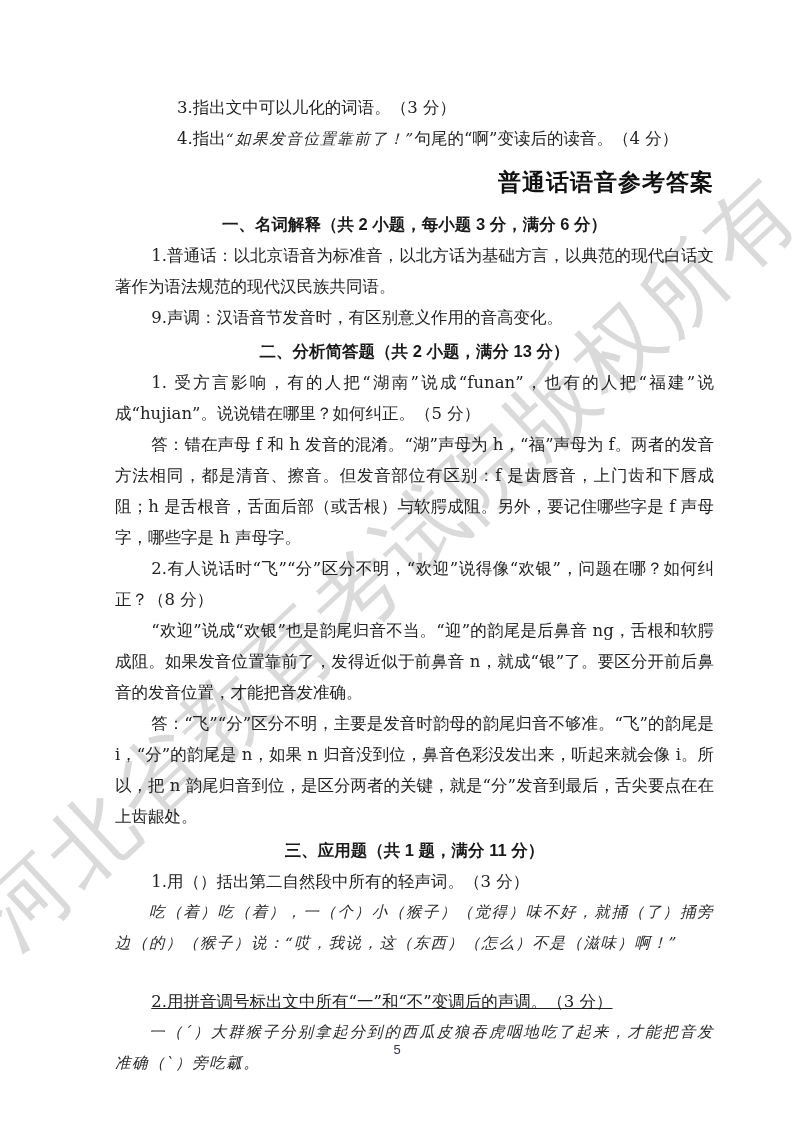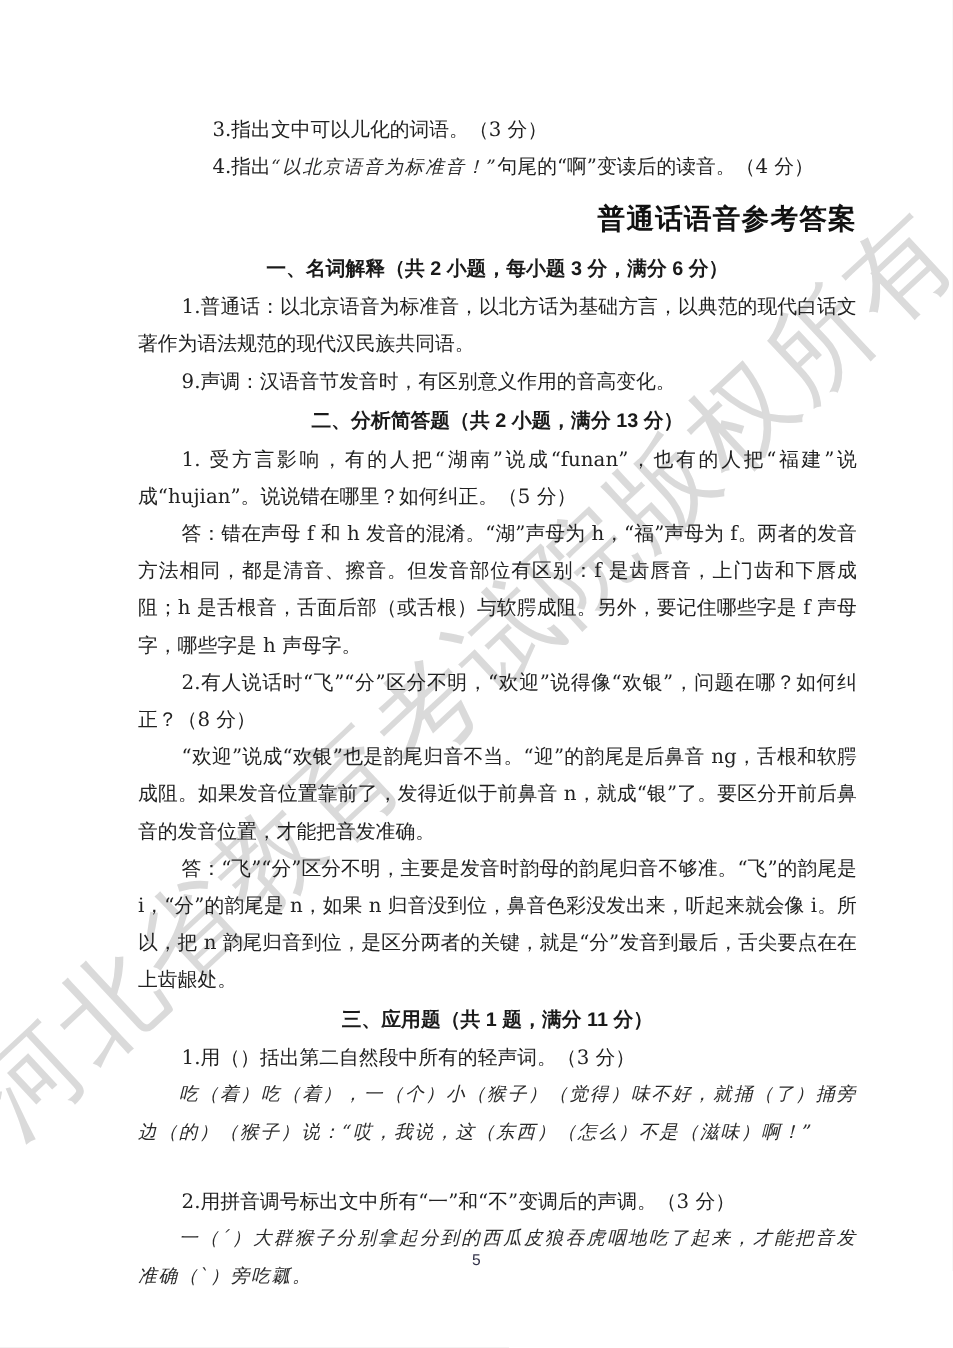--- a/index.html
+++ b/index.html
@@ -64,20 +64,21 @@
   }
   .kai{
     font-family:"DejaVu Serif","Liberation Serif",serif;
     font-style:italic;
     font-size:15.5px;
     letter-spacing:1.5px;
     color:#2a2a2a;
   }
   .gap-before{
     margin-top:27px;
+    text-decoration:underline;
   }
   .page-number{
     position:absolute;
     left:0;right:0;
     bottom:58px;
     text-align:center;
     font-family:"Liberation Sans","DejaVu Sans",sans-serif;
     font-size:13px;
     color:#33334a;
     z-index:1;
@@ -87,21 +88,21 @@
 <body>
 
 <div class="page">
 
   <div class="watermark">河北省教育考试院版权所有</div>
 
   <div class="content">
 
     <p class="p prelude-item">3.指出文中可以儿化的词语。（3 分）</p>
 
-    <p class="p prelude-item"><span>4.指出</span><span class="kai">“以北京语音为标准音！”</span><span>句尾的“啊”变读后的读音。（4 分）</span></p>
+    <p class="p prelude-item"><span>4.指出</span><span class="kai">“如果发音位置靠前了！”</span><span>句尾的“啊”变读后的读音。（4 分）</span></p>
 
     <h1 class="doc-title">普通话语音参考答案</h1>
 
     <h2 class="heading">一、名词解释（共 2 小题，每小题 3 分，满分 6 分）</h2>
 
     <p class="p indent">1.普通话：以北京语音为标准音，以北方话为基础方言，以典范的现代白话文著作为语法规范的现代汉民族共同语。</p>
 
     <p class="p indent">9.声调：汉语音节发音时，有区别意义作用的音高变化。</p>
 
     <h2 class="heading">二、分析简答题（共 2 小题，满分 13 分）</h2>

